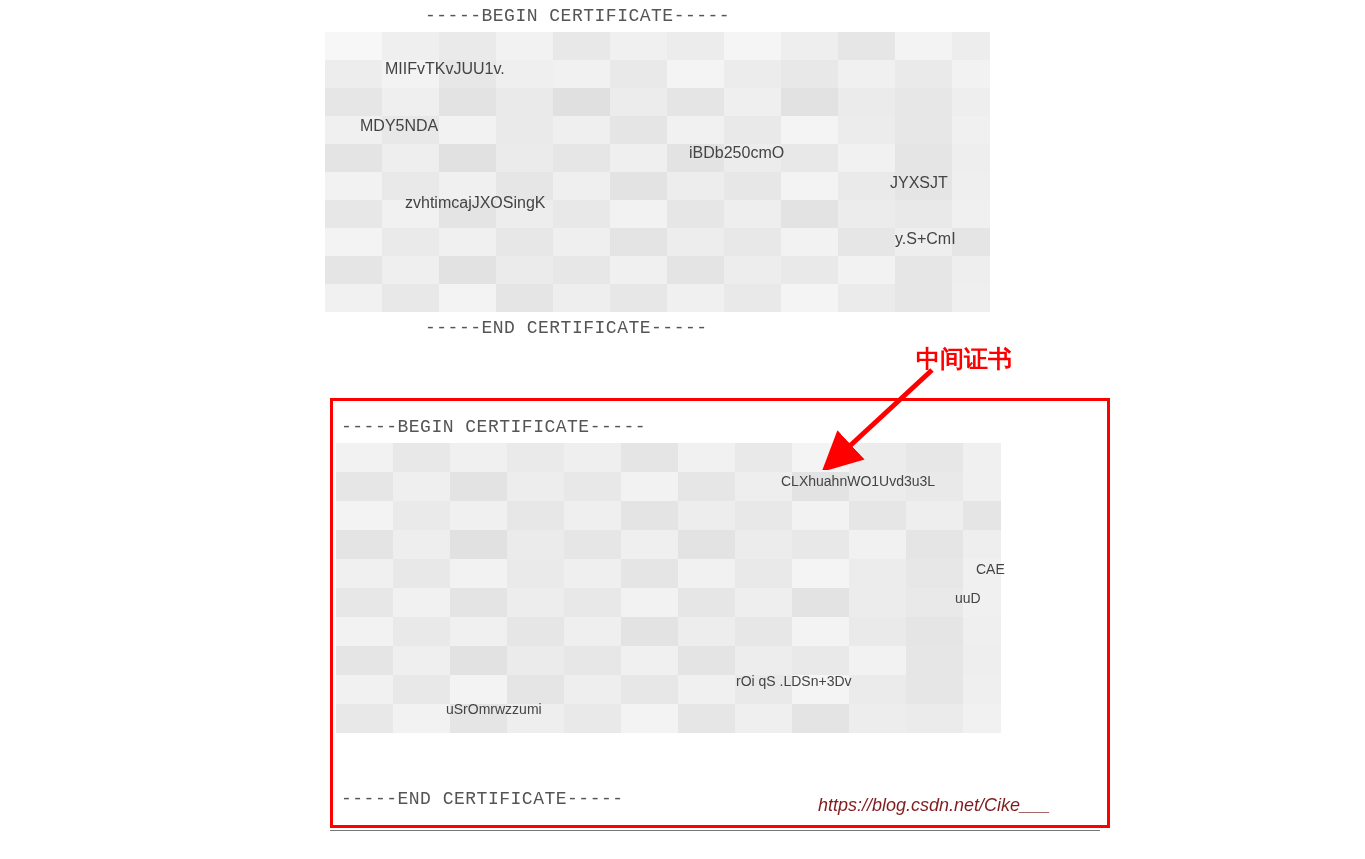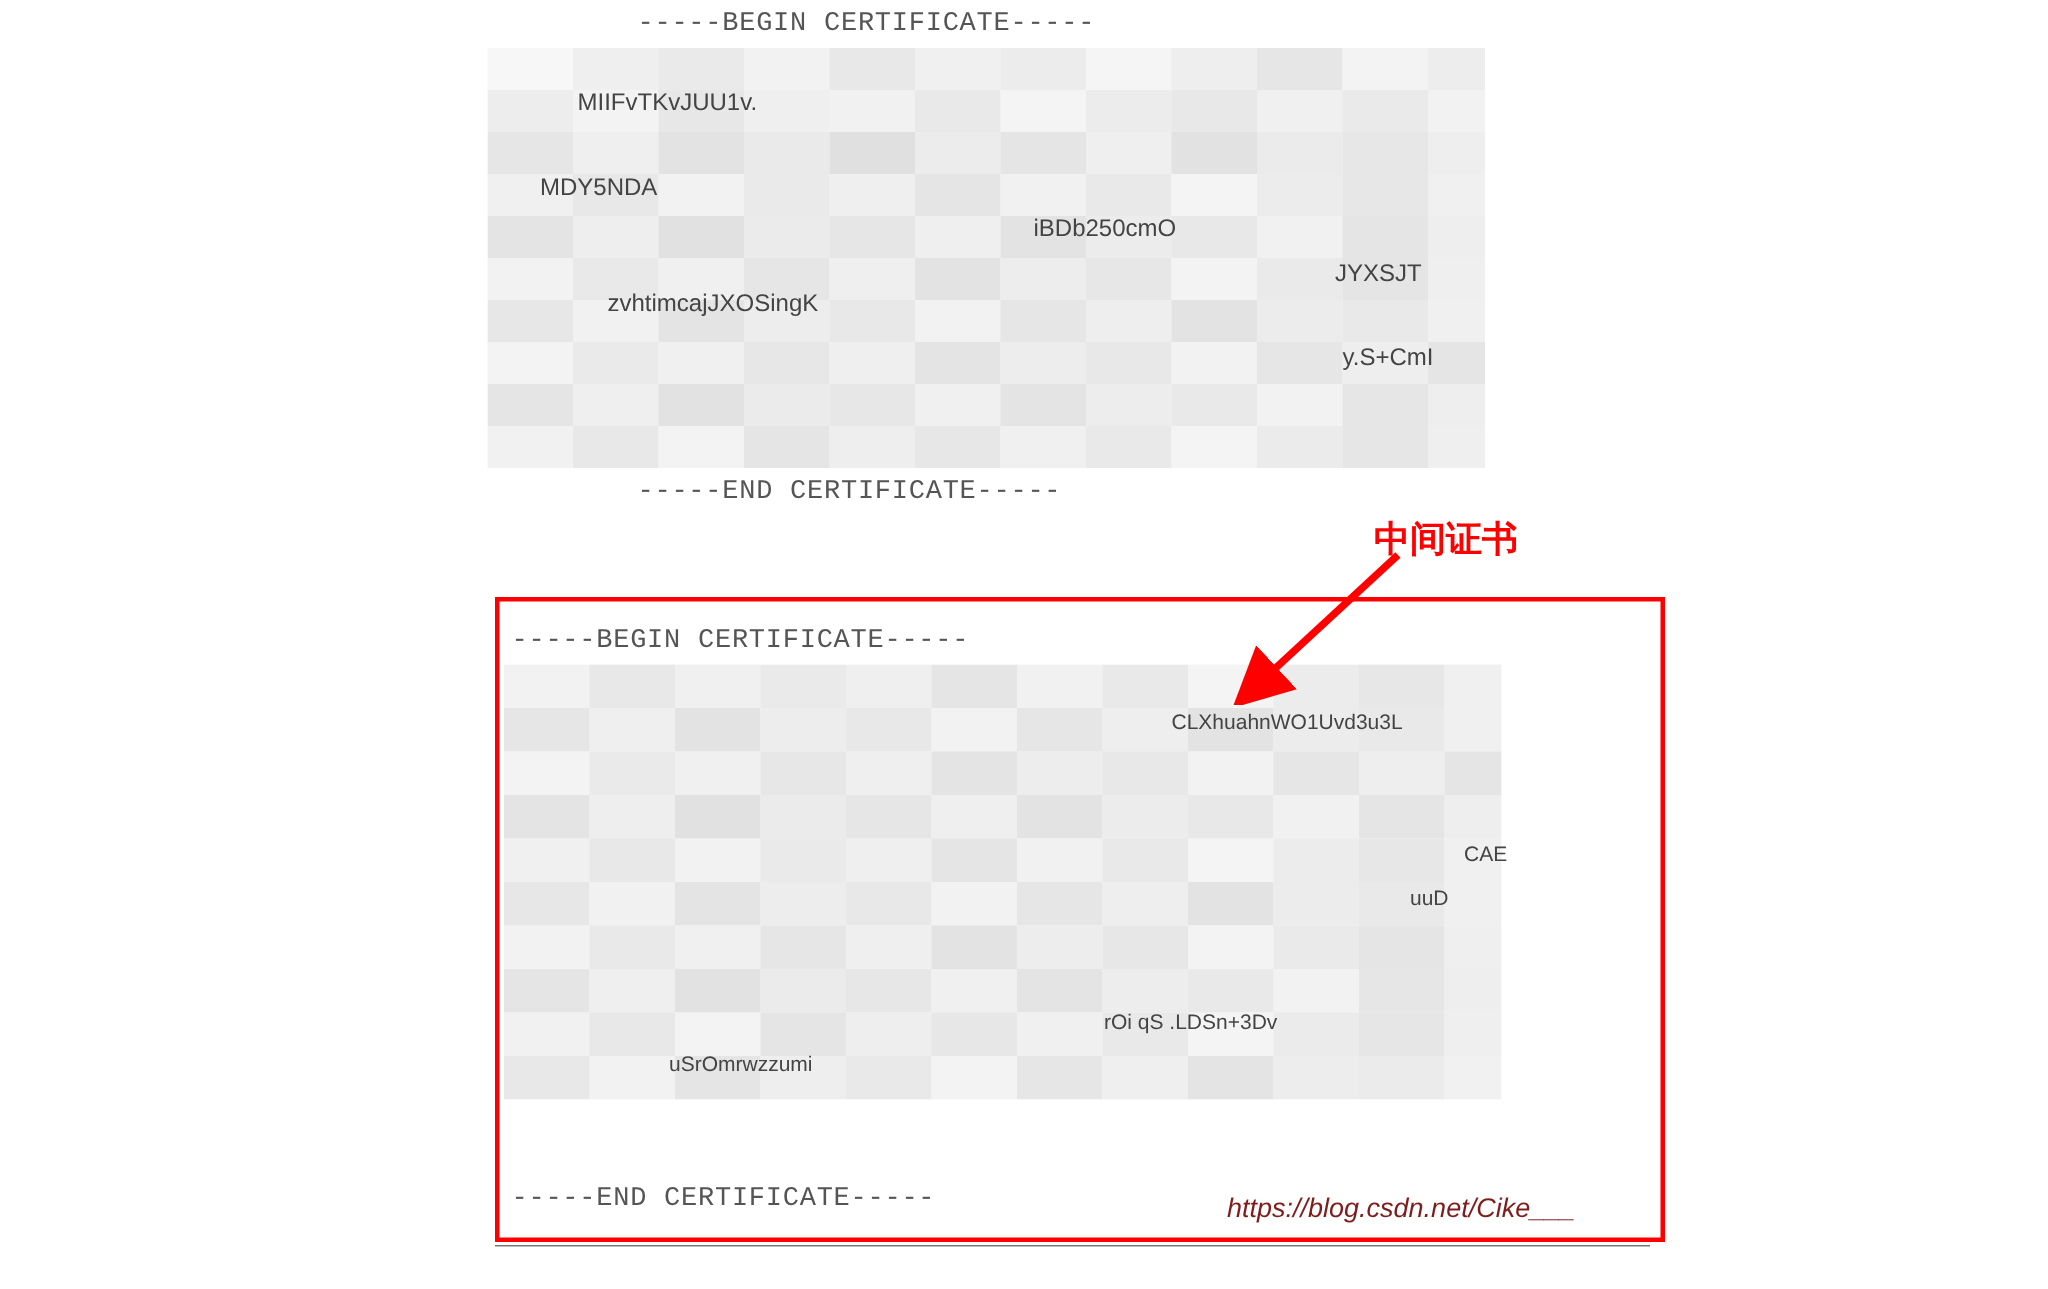--- a/index.html
+++ b/index.html
@@ -361,21 +361,21 @@
           <rect x="342" y="261" width="57" height="29" fill="#e6e6e6"></rect>
           <rect x="399" y="261" width="57" height="29" fill="#efefef"></rect>
           <rect x="456" y="261" width="57" height="29" fill="#e4e4e4"></rect>
           <rect x="513" y="261" width="57" height="29" fill="#ededed"></rect>
           <rect x="570" y="261" width="57" height="29" fill="#ebebeb"></rect>
           <rect x="627" y="261" width="38" height="29" fill="#f1f1f1"></rect>
         </g>
       </svg>
       <span class="peek" style="left:445px; top:30px; font-size:14px;">CLXhuahnWO1Uvd3u3L</span>
       <span class="peek" style="left:640px; top:118px; font-size:14px;">CAE</span>
-      <span class="peek" style="left:604px; top:147px; font-size:14px;">uuD</span>
+      <span class="peek" style="left:619px; top:147px; font-size:14px;">uuD</span>
       <span class="peek" style="left:400px; top:230px; font-size:14px;">rOi    qS   .LDSn+3Dv</span>
       <span class="peek" style="left:110px; top:258px; font-size:14px;">uSrOmrwzzumi</span>
     </div>
     <div class="cert-footer">-----END CERTIFICATE-----</div>
   </div>
 
 </div>
 
 <div class="annotation" style="left:916px; top:343px;">中间证书</div>
 

